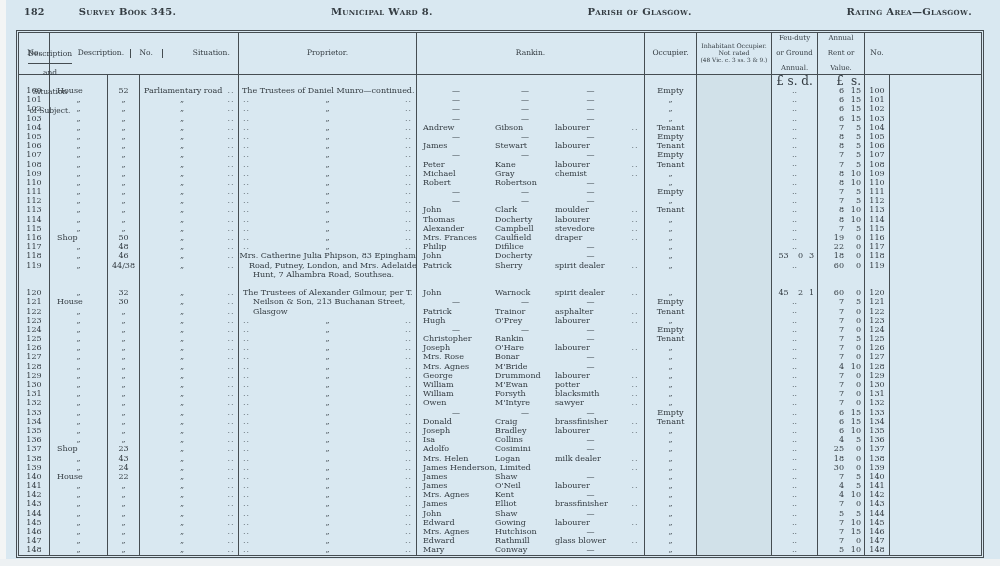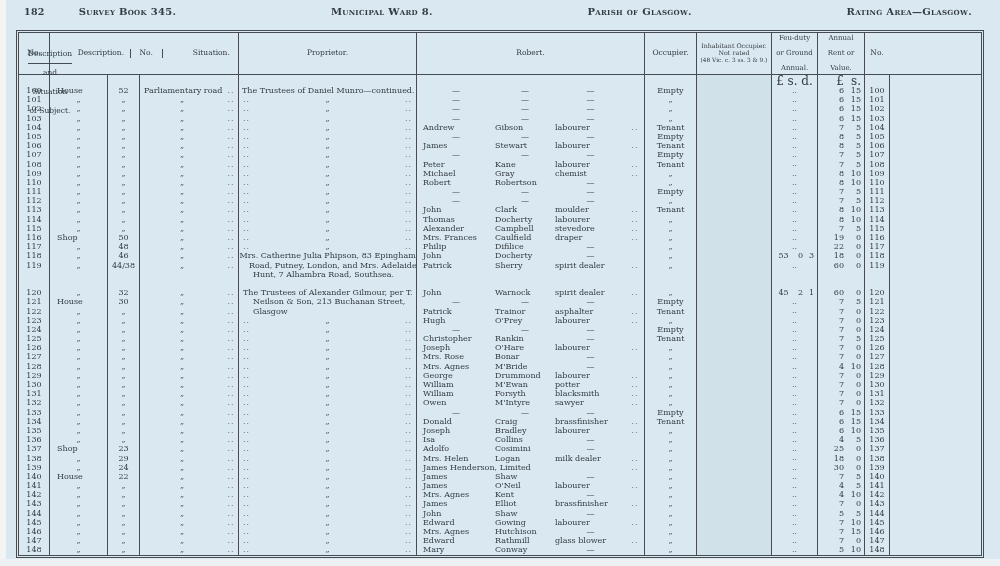--- a/index.html
+++ b/index.html
@@ -110,21 +110,21 @@
     <div class="hc c1">No.</div>
     <div class="hc cg">
       <div class="g-top">Description and Situation of Subject.</div>
       <div class="g-bot">
         <div class="gc c2">Description.</div>
         <div class="gc c3">No.</div>
         <div class="gc c4">Situation.</div>
       </div>
     </div>
     <div class="hc c5">Proprietor.</div>
-    <div class="hc c6">Robert.</div>
+    <div class="hc c6">Rankin.</div>
     <div class="hc c7">Occupier.</div>
     <div class="hc c8 inh-h">
       <div>
         <div>Inhabitant Occupier.</div>
         <div>Not rated</div>
         <div class="inh-xs">(48 Vic. c. 3 ss. 3 &amp; 9.)</div>
       </div>
     </div>
     <div class="hc c9 small-h">Feu-duty or Ground Annual.</div>
     <div class="hc c10 small-h">Annual Rent or Value.</div>
@@ -1324,21 +1324,21 @@
     <div class="c c10 rent">
       <span class="rl">25</span>
       <span class="rs">0</span>
     </div>
     <div class="c c11 nor">137</div>
     <div class="c c12 rem"></div>
   </div>
       <div class="row">
     <div class="c c1 nol">138</div>
     <div class="c c2 desc ctr">„</div>
-    <div class="c c3 subno">29</div>
+    <div class="c c3 subno">43</div>
     <div class="c c4 sit">
       <span class="sit-t ctr">„</span>
       <span class="sit-d dots">..</span>
     </div>
     <div class="c c5 prop">
       <span class="pdl dots">..</span>
       <span class="pt ctr">„</span>
       <span class="pdr dots">..</span>
     </div>
     <div class="c c6 ten">

